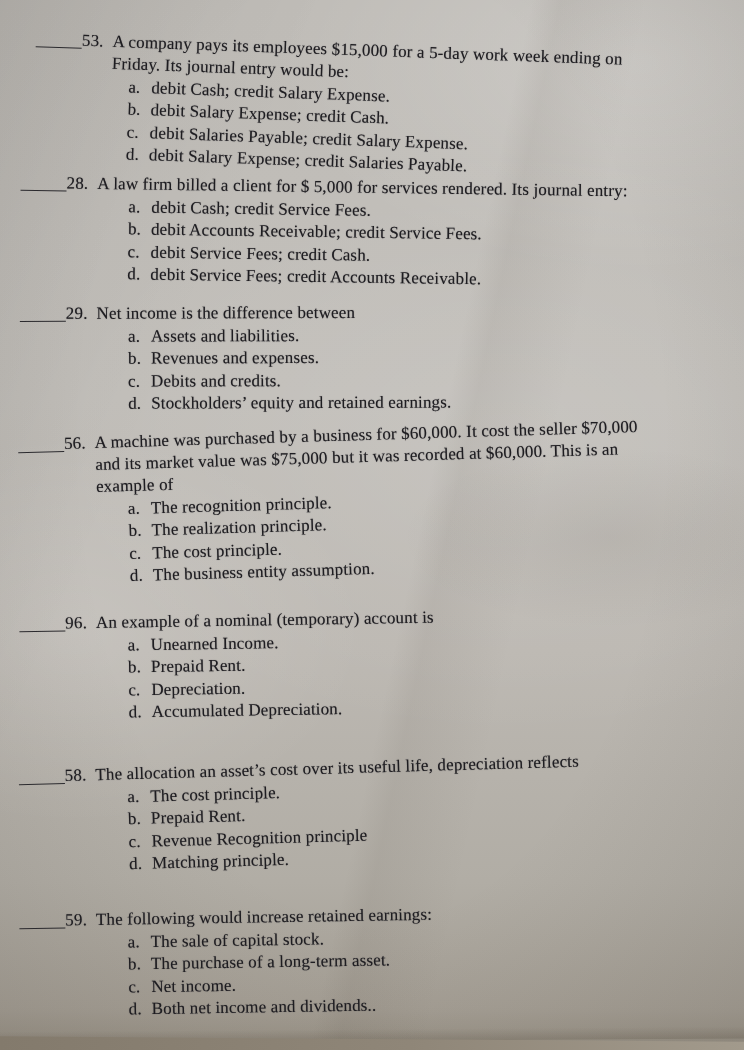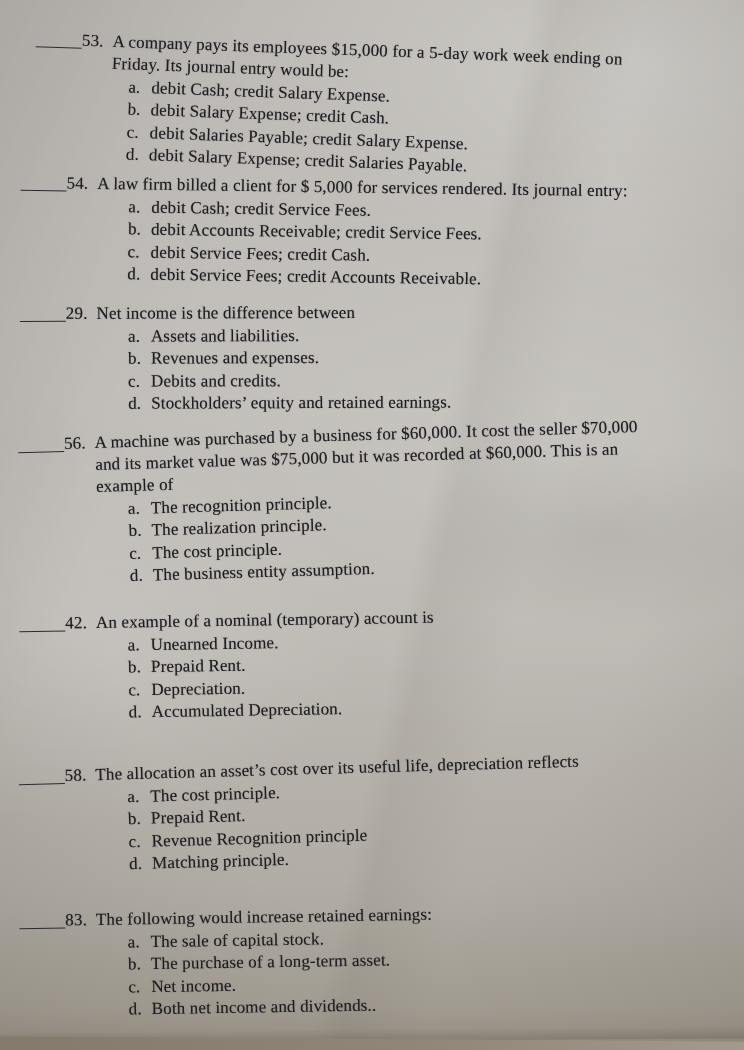--- a/index.html
+++ b/index.html
@@ -103,21 +103,21 @@
       <div class="option">
         <span class="opt-letter">d.</span>
         <span class="opt-text">debit Salary Expense; credit Salaries Payable.</span>
       </div>
     </div>
   </div>
 
   <div class="question q54">
     <div class="q-head">
       <span class="blank"></span>
-      <span class="q-num">54.</span>
+      <span class="q-num">28.</span>
       <span class="q-text">A law firm billed a client for $ 5,000 for services rendered.  Its journal entry:</span>
     </div>
     <div class="options">
       <div class="option">
         <span class="opt-letter">a.</span>
         <span class="opt-text">debit Cash; credit Service Fees.</span>
       </div>
       <div class="option">
         <span class="opt-letter">b.</span>
         <span class="opt-text">debit Accounts Receivable; credit Service Fees.</span>
@@ -181,21 +181,21 @@
       <div class="option">
         <span class="opt-letter">d.</span>
         <span class="opt-text">The business entity assumption.</span>
       </div>
     </div>
   </div>
 
   <div class="question q57">
     <div class="q-head">
       <span class="blank"></span>
-      <span class="q-num">42.</span>
+      <span class="q-num">96.</span>
       <span class="q-text">An example of a nominal (temporary) account is</span>
     </div>
     <div class="options">
       <div class="option">
         <span class="opt-letter">a.</span>
         <span class="opt-text">Unearned Income.</span>
       </div>
       <div class="option">
         <span class="opt-letter">b.</span>
         <span class="opt-text">Prepaid Rent.</span>
@@ -233,21 +233,21 @@
       <div class="option">
         <span class="opt-letter">d.</span>
         <span class="opt-text">Matching principle.</span>
       </div>
     </div>
   </div>
 
   <div class="question q59">
     <div class="q-head">
       <span class="blank"></span>
-      <span class="q-num">83.</span>
+      <span class="q-num">59.</span>
       <span class="q-text">The following would increase retained earnings:</span>
     </div>
     <div class="options">
       <div class="option">
         <span class="opt-letter">a.</span>
         <span class="opt-text">The sale of capital stock.</span>
       </div>
       <div class="option">
         <span class="opt-letter">b.</span>
         <span class="opt-text">The purchase of a long-term asset.</span>

